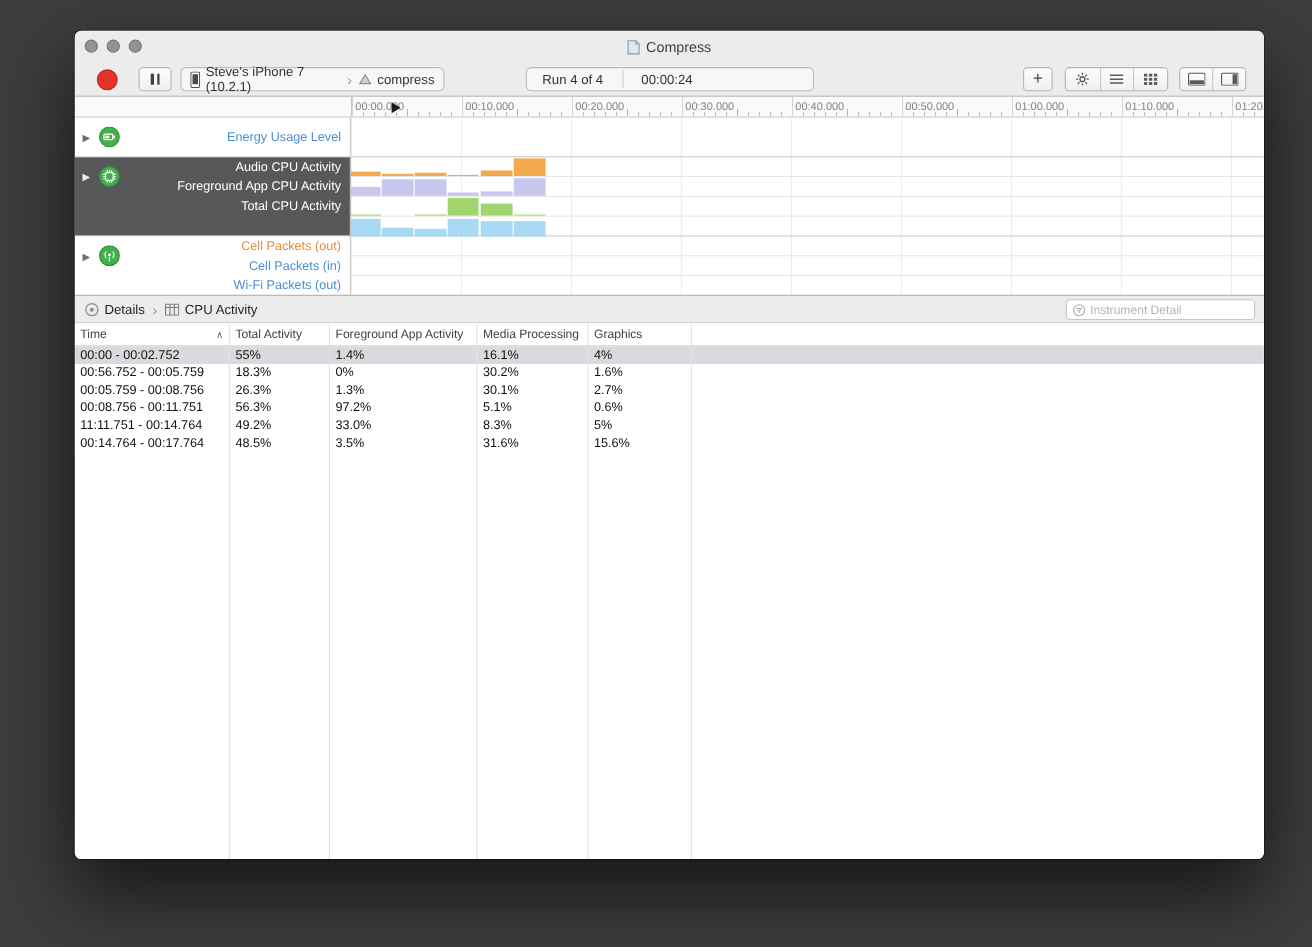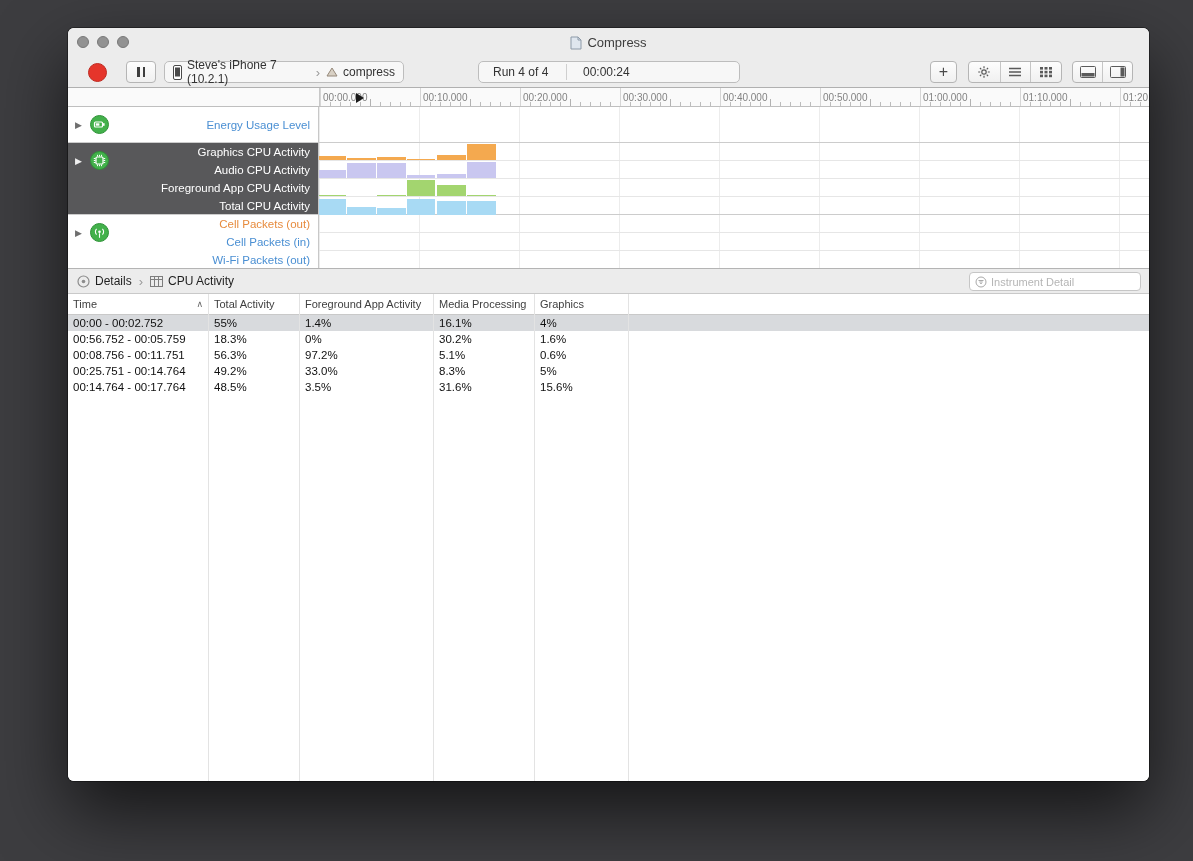--- a/index.html
+++ b/index.html
@@ -344,21 +344,20 @@
         </div>
         <div class="track-group selected" style="height: 72px;">
           <div class="tg-sidebar">
             <span class="disclosure">▶</span>
             <div class="tg-icon"><svg width="19" height="19" viewBox="0 0 19 19">
                 <circle cx="9.5" cy="9.5" r="9" fill="#43b14b" stroke="#2f9238"></circle>
                 <rect x="6" y="6" width="7" height="7" rx="1" fill="none" stroke="#fff" stroke-width="1.2"></rect>
                 <path d="M7.5 3.8v1.7M9.5 3.8v1.7M11.5 3.8v1.7M7.5 13.5v1.7M9.5 13.5v1.7M11.5 13.5v1.7M3.8 7.5h1.7M3.8 9.5h1.7M3.8 11.5h1.7M13.5 7.5h1.7M13.5 9.5h1.7M13.5 11.5h1.7" stroke="#fff" stroke-width="1"></path>
               </svg></div>
             <div class="tg-labels">
-              <div class="tg-label-row" style="height: 18px; line-height: 18px; color: rgb(255, 255, 255);">Graphics CPU Activity</div>
               <div class="tg-label-row" style="height: 18px; line-height: 18px; color: rgb(255, 255, 255);">Audio CPU Activity</div>
               <div class="tg-label-row" style="height: 18px; line-height: 18px; color: rgb(255, 255, 255);">Foreground App CPU Activity</div>
               <div class="tg-label-row" style="height: 18px; line-height: 18px; color: rgb(255, 255, 255);">Total CPU Activity</div>
             </div>
           </div>
           <div class="tg-chart">
             <div class="tg-chart-row" style="height: 18px;">
               <div class="bar" style="left: 0px; width: 26.52px; height: 4px; background: rgb(244, 169, 79);"></div>
               <div class="bar" style="left: 27.52px; width: 29.07px; height: 2px; background: rgb(244, 169, 79);"></div>
               <div class="bar" style="left: 57.59px; width: 28.97px; height: 3px; background: rgb(244, 169, 79);"></div>
@@ -459,28 +458,35 @@
           <div class="t-cell" style="width: 94px;">4%</div>
         </div>
         <div class="t-row">
           <div class="t-cell" style="width: 141px;">00:56.752 - 00:05.759</div>
           <div class="t-cell" style="width: 91px;">18.3%</div>
           <div class="t-cell" style="width: 134px;">0%</div>
           <div class="t-cell" style="width: 101px;">30.2%</div>
           <div class="t-cell" style="width: 94px;">1.6%</div>
         </div>
         <div class="t-row">
+          <div class="t-cell" style="width: 141px;">00:05.759 - 00:08.756</div>
+          <div class="t-cell" style="width: 91px;">26.3%</div>
+          <div class="t-cell" style="width: 134px;">1.3%</div>
+          <div class="t-cell" style="width: 101px;">30.1%</div>
+          <div class="t-cell" style="width: 94px;">2.7%</div>
+        </div>
+        <div class="t-row">
           <div class="t-cell" style="width: 141px;">00:08.756 - 00:11.751</div>
           <div class="t-cell" style="width: 91px;">56.3%</div>
           <div class="t-cell" style="width: 134px;">97.2%</div>
           <div class="t-cell" style="width: 101px;">5.1%</div>
           <div class="t-cell" style="width: 94px;">0.6%</div>
         </div>
         <div class="t-row">
-          <div class="t-cell" style="width: 141px;">00:25.751 - 00:14.764</div>
+          <div class="t-cell" style="width: 141px;">11:11.751 - 00:14.764</div>
           <div class="t-cell" style="width: 91px;">49.2%</div>
           <div class="t-cell" style="width: 134px;">33.0%</div>
           <div class="t-cell" style="width: 101px;">8.3%</div>
           <div class="t-cell" style="width: 94px;">5%</div>
         </div>
         <div class="t-row">
           <div class="t-cell" style="width: 141px;">00:14.764 - 00:17.764</div>
           <div class="t-cell" style="width: 91px;">48.5%</div>
           <div class="t-cell" style="width: 134px;">3.5%</div>
           <div class="t-cell" style="width: 101px;">31.6%</div>

